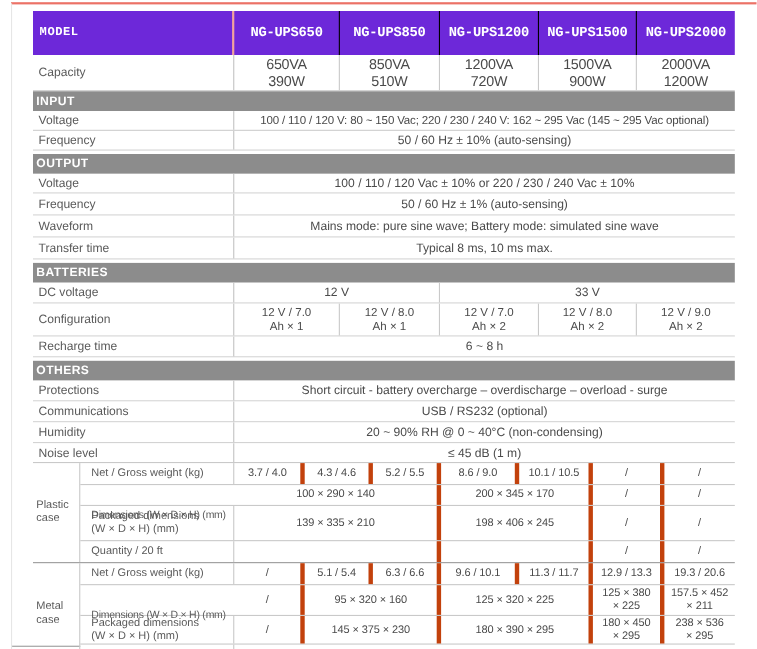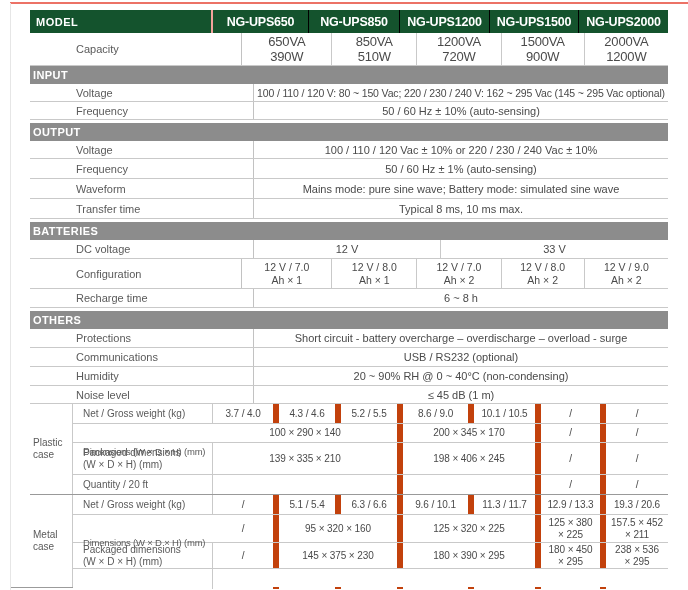--- a/index.html
+++ b/index.html
@@ -8,34 +8,34 @@
   .topline{position:absolute;left:10px;top:2px;width:678px;height:2px;background:#ec7266;}
   .leftline{position:absolute;left:10px;top:3px;width:1px;height:587px;background:#e6e6e6;}
   .botleftline{position:absolute;left:11px;top:587px;width:62px;height:1px;background:#9b9b9b;}
 
   .tbl{position:absolute;left:30px;top:10px;width:638px;}
   .tbl *{box-sizing:border-box;}
   .r{display:flex;width:100%;background:#fff;border-bottom:1px solid #c9c9c9;}
   .gap{height:3px;border:none;background:#fff;}
 
   
-  .hdr{height:23px;background:#14532d;border-bottom:none;}
+  .hdr{height:40px;background:#6d28d9;border-bottom:none;font-family:Liberation Mono, monospace;}
   .hdr .mlbl{width:183px;display:flex;align-items:center;padding-left:6px;color:#fff;
              font-weight:bold;font-size:11px;letter-spacing:.5px;border-right:2px solid #f2a39b;}
   .hdr .mcell{display:flex;align-items:center;justify-content:center;color:#fff;
               font-weight:bold;font-size:12.5px;letter-spacing:-.2px;border-left:1px solid #000000;}
   .hdr .mcell.first{border-left:none;}
 
   
   .bar{height:18px;background:#8c8c8c;border-bottom:none;display:flex;align-items:center;
        padding-left:3px;color:#fff;font-weight:bold;font-size:11px;letter-spacing:.4px;}
 
   
   .lbl{width:183px;display:flex;align-items:center;padding-left:5px;font-size:11px;
-       color:#5a5a5a;border-right:1px solid #c2c2c2;margin-left:41px;}
+       color:#5a5a5a;border-right:1px solid #c2c2c2;}
   .val{flex:1;display:flex;align-items:center;justify-content:center;text-align:center;
        font-size:11px;color:#4a4a4a;}
   .val.long{font-size:10.5px;letter-spacing:-.15px;}
 
   
   .c1{width:95px}.c2{width:91px}.c3{width:90px}.c4{width:89px}.c5{width:90px}
   .vcell{display:flex;flex-direction:column;align-items:center;justify-content:center;
          text-align:right;border-left:1px solid #c9c9c9;font-size:11px;color:#4a4a4a;}
   .vcell.first{border-left:none;}
   .cap .vcell{font-size:13px;line-height:15.5px;letter-spacing:-.2px;}
@@ -49,21 +49,21 @@
   .sr{display:flex;width:100%;border-bottom:1px solid #c9c9c9;}
   .sr.nb{border-bottom:none;}
   .sublbl{width:140px;display:flex;flex-direction:column;justify-content:center;
           padding-left:10px;font-size:10px;line-height:12px;color:#5a5a5a;
           border-right:1px solid #c9c9c9;}
   .sublbl.cond{font-size:9.5px;letter-spacing:-.2px;margin-top:28px;}
   .d1{width:60px}.d2{width:62px}.d3{width:62px}.d4{width:71px}.d5{width:67px}.d6{width:65px}.d7{width:68px}
   .s123{width:184px}.s45{width:138px}.s23{width:124px}
   .dcell{display:flex;flex-direction:column;align-items:center;justify-content:center;
          text-align:center;font-size:10px;line-height:11.5px;color:#4a4a4a;
-         border-left:6px solid #c2410c;letter-spacing:-.1px;}
+         border-left:4px solid #c2410c;letter-spacing:-.1px;}
   .dcell.first{border-left:none;}
 
   .plastic{display:flex;height:91px;border-bottom:1px solid #999999;}
   .metal{display:flex;height:92px;}
   .sliver{display:flex;height:2px;}
   .sliver .sp{width:183px;border-right:1px solid #c9c9c9;}
   .sliver .dcell{border-bottom:none;}
 </style>
 </head>
 <body>

